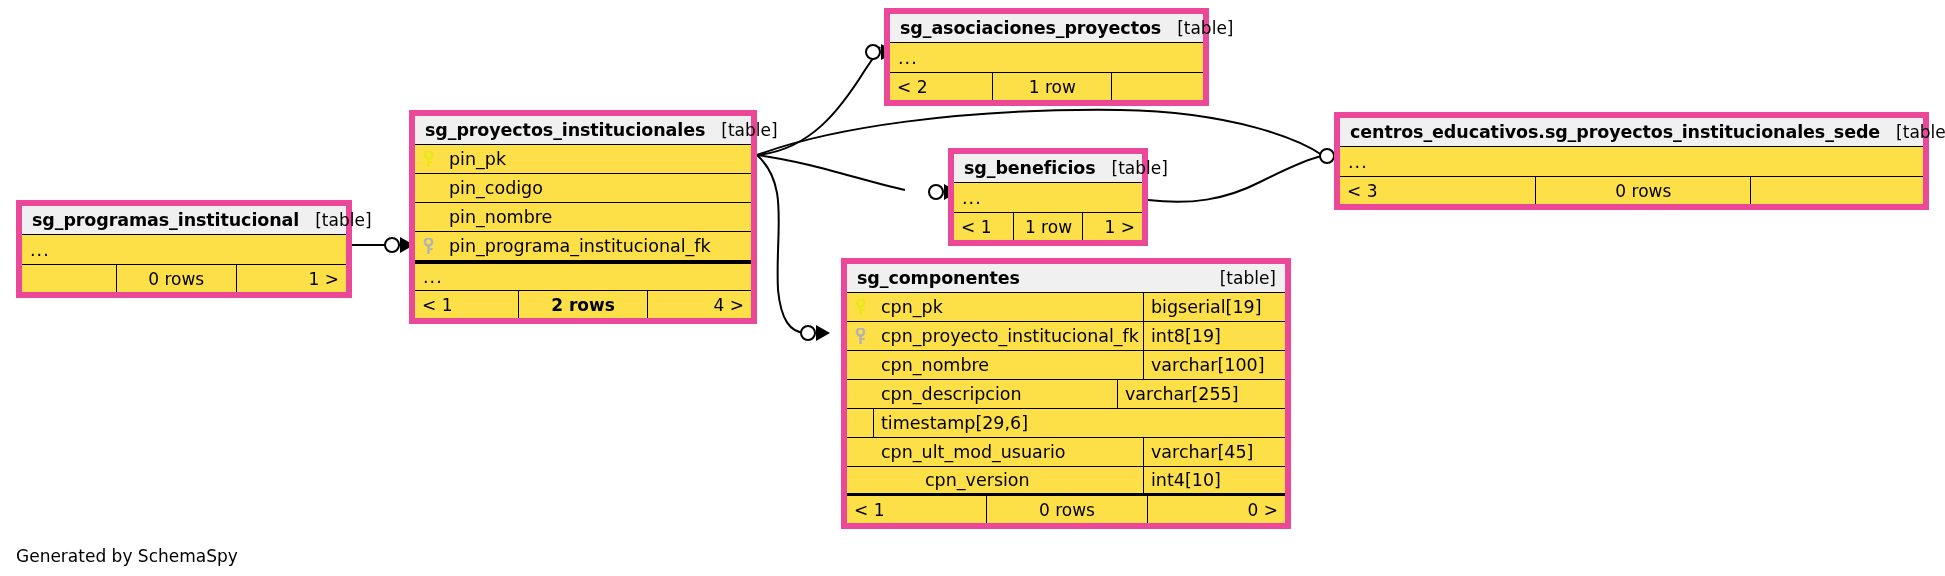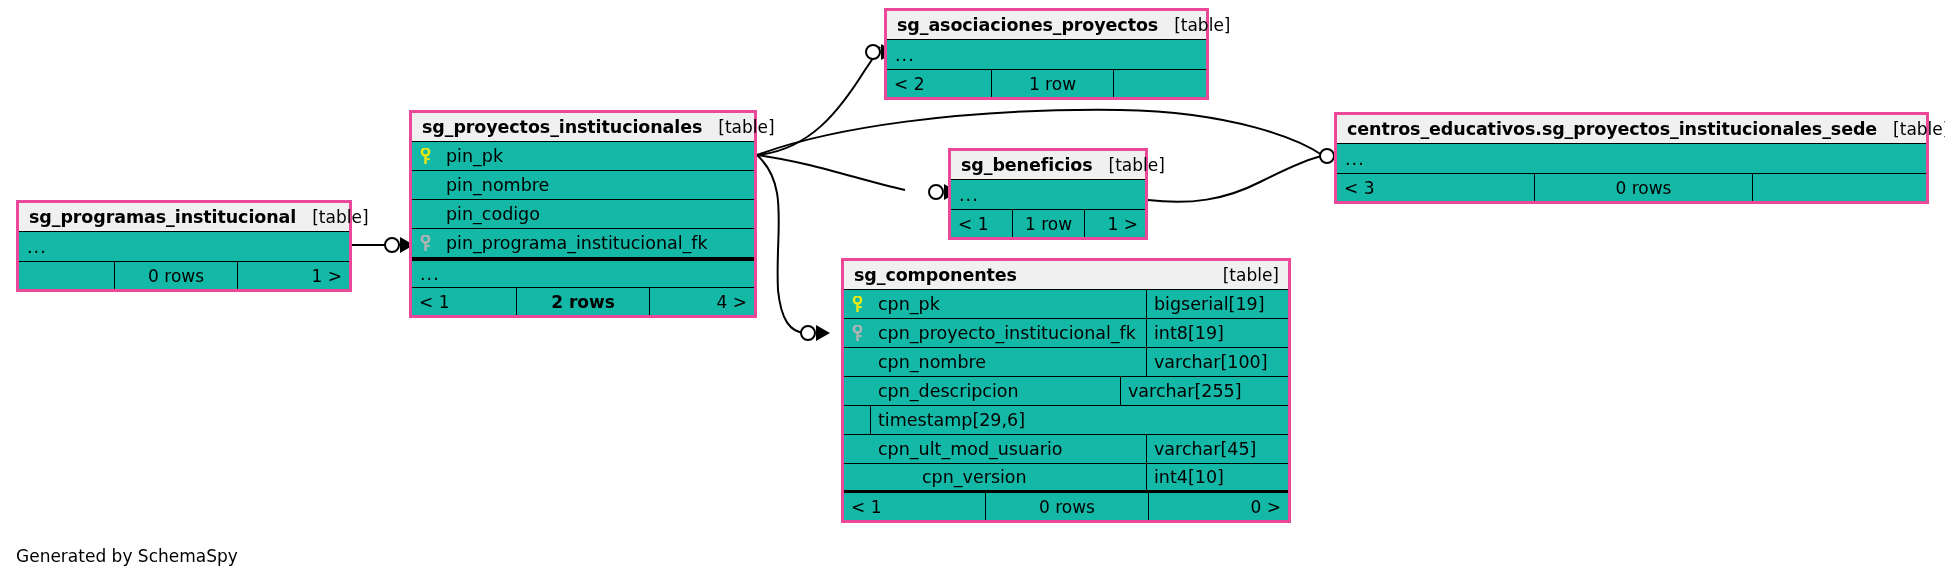--- a/index.html
+++ b/index.html
@@ -21,22 +21,22 @@
   #edges {
     position: absolute;
     left: 0;
     top: 0;
     width: 1945px;
     height: 576px;
     pointer-events: none;
   }
   .node {
     position: absolute;
-    border: 3px solid #ec4899;
-    background: #14b8a6;
+    border: 6px solid #ec4899;
+    background: #fde047;
     box-sizing: border-box;
     font-size: 17.5px;
     color: #000000;
   }
   .node-title {
     display: flex;
     align-items: center;
     justify-content: space-between;
     background: #f0f0f0;
     border-bottom: 1px solid #000000;
@@ -199,26 +199,26 @@
           <circle cx="6.5" cy="4" r="3.6" fill="none" stroke="#e8e815" stroke-width="2.4"></circle>
           <rect x="5.3" y="6.5" width="2.4" height="9.5" fill="#e8e815"></rect>
           <rect x="7.7" y="10" width="3" height="2.1" fill="#e8e815"></rect>
         </svg>
       </span>
       <span class="col-name">pin_pk</span>
     </div>
 
     <div class="col-row">
       <span class="keyslot empty"></span>
+      <span class="col-name">pin_codigo</span>
+    </div>
+
+    <div class="col-row">
+      <span class="keyslot empty"></span>
       <span class="col-name">pin_nombre</span>
-    </div>
-
-    <div class="col-row">
-      <span class="keyslot empty"></span>
-      <span class="col-name">pin_codigo</span>
     </div>
 
     <div class="col-row">
       <span class="keyslot">
         <svg class="keyicon" width="13" height="17" viewBox="0 0 13 17">
           <circle cx="6.5" cy="4" r="3.6" fill="none" stroke="#b3b3b3" stroke-width="2.4"></circle>
           <rect x="5.3" y="6.5" width="2.4" height="9.5" fill="#b3b3b3"></rect>
           <rect x="7.7" y="10" width="3" height="2.1" fill="#b3b3b3"></rect>
         </svg>
       </span>

